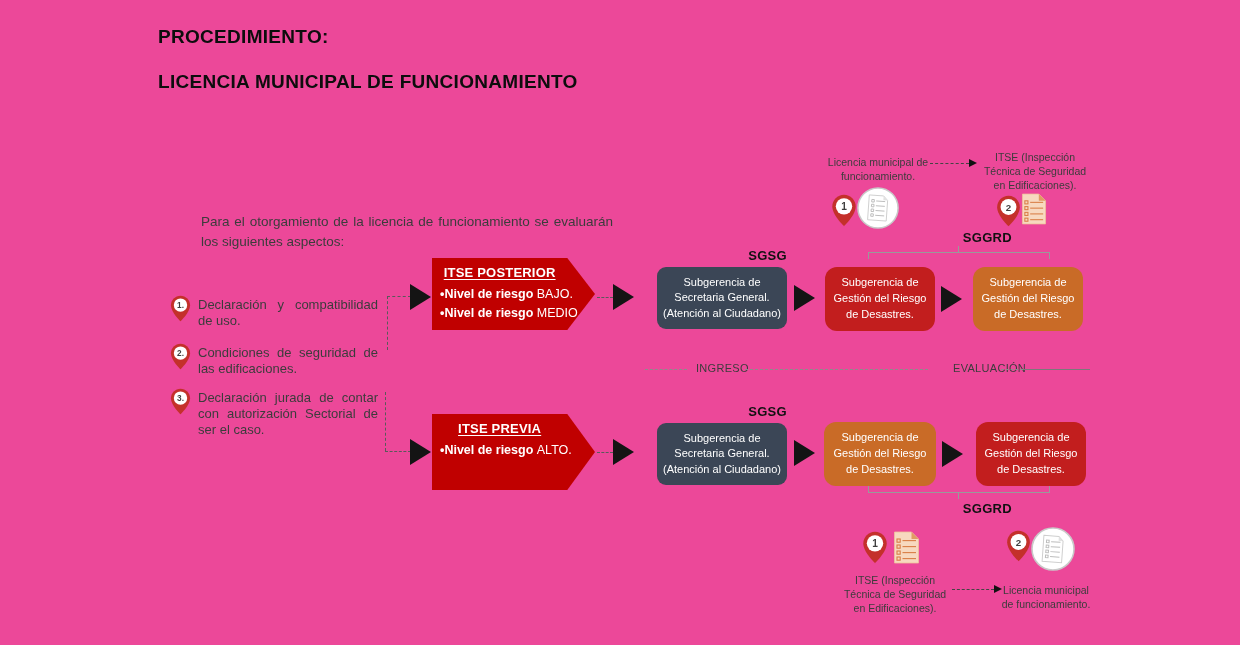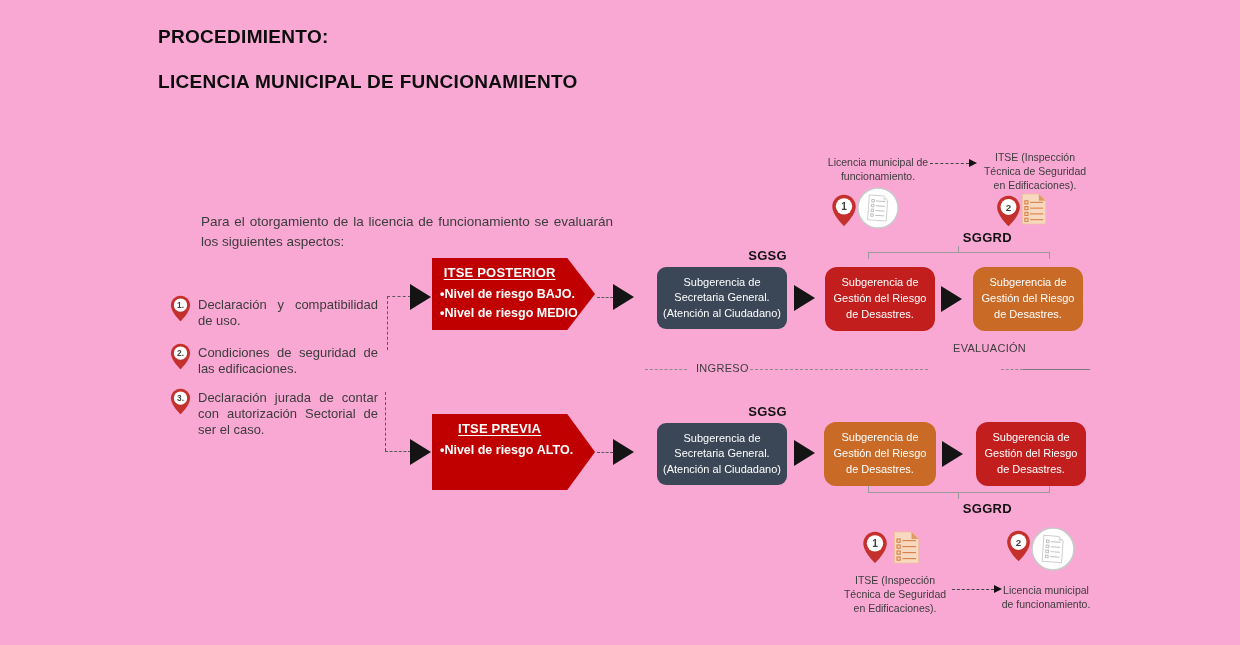--- a/index.html
+++ b/index.html
@@ -1,33 +1,33 @@
 <!DOCTYPE html>
 <html><head>
 <meta charset="utf-8">
 <style>
   html,body{margin:0;padding:0;background:#fff;}
   .canvas{
-    position:relative;width:1240px;height:645px;background:#f9a8d4;overflow:hidden;
+    position:relative;width:1240px;height:645px;background:#ec4899;overflow:hidden;
     font-family:"Liberation Sans",sans-serif;color:#3a3a3a;
   }
   .abs{position:absolute;}
   
   .kicker,.h-title{position:absolute;font-weight:800;color:#0d0d0d;font-size:19px;letter-spacing:.3px;}
   
   .intro{position:absolute;left:170px;top:212px;width:412px;font-size:13.5px;line-height:1.5;text-align:justify;color:#3c3c3c;margin-left:31px;}
   .aspect{position:absolute;left:170px;width:208px;display:flex;gap:7px;align-items:flex-start;}
   .aspect-text{flex:1;font-size:13px;line-height:1.22;text-align:justify;color:#3c3c3c;padding-top:2px;}
   .pin{display:block;}
   
   .shape{position:absolute;left:432px;width:163px;background:#C00000;color:#fff;box-sizing:border-box;
          clip-path:polygon(0 0,83% 0,100% 50%,83% 100%,0 100%);padding-top:7px;}
   .shape-title{width:83%;text-align:center;font-weight:800;font-size:13px;text-decoration:underline;text-underline-offset:2px;letter-spacing:.2px;}
   .shape-bullets{padding:5px 0 0 8px;font-size:12.5px;line-height:1.5;font-weight:600;}
-  .shape-bullets b{font-weight:700;}
+  .shape-bullets b{font-weight:400;}
   
   .darkbox{position:absolute;left:657px;width:130px;height:62px;background:#3B4656;border-radius:9px;color:#fff;
            display:flex;align-items:center;justify-content:center;text-align:center;font-size:11px;line-height:1.4;white-space:pre-line;}
   .redbox,.orangebox{position:absolute;width:110px;height:64px;border-radius:12px;color:#fff;display:flex;align-items:center;
            justify-content:center;text-align:center;font-size:11px;line-height:1.45;white-space:pre-line;}
   .redbox{background:#C21E1E;}
   .orangebox{background:#C96B27;}
   .orglabel{position:absolute;font-weight:800;font-size:13px;color:#111;text-align:right;letter-spacing:.3px;}
   
   .arrow{position:absolute;width:0;height:0;border-top:13px solid transparent;border-bottom:13px solid transparent;border-left:21px solid #141414;}
@@ -165,21 +165,21 @@
       <rect x="4" y="20.5" width="3.2" height="3.2"></rect>
         <line x1="9.5" y1="22.1" x2="23" y2="22.1"></line>
       <rect x="4" y="26.5" width="3.2" height="3.2"></rect>
         <line x1="9.5" y1="28.1" x2="23" y2="28.1"></line>
     </g>
   </svg>
 
   <div class="gdash" style="left:645px;top:369px;width:42px;"></div>
   <div class="stage-label" style="left:696px;top:362px;">INGRESO</div>
   <div class="gdash" style="left:745px;top:369px;width:183px;"></div>
-  <div class="stage-label" style="left:934px;top:342px;padding-left:19px;">EVALUACIÓN</div>
+  <div class="stage-label" style="left:934px;top:362px;padding-left:19px;">EVALUACIÓN</div>
   <div class="gdash" style="left:1001px;top:369px;width:22px;"></div>
   <div class="gsolid" style="left:1023px;top:369px;width:67px;"></div>
 
   <div class="shape" style="top:414px;height:76px;">
     <div class="shape-title">ITSE PREVIA</div>
     <div class="shape-bullets">
       <div><span>•Nivel de riesgo </span><b>ALTO.</b></div>
     </div>
   </div>
   <div class="hdash" style="left:597px;top:452px;width:16px;"></div>

